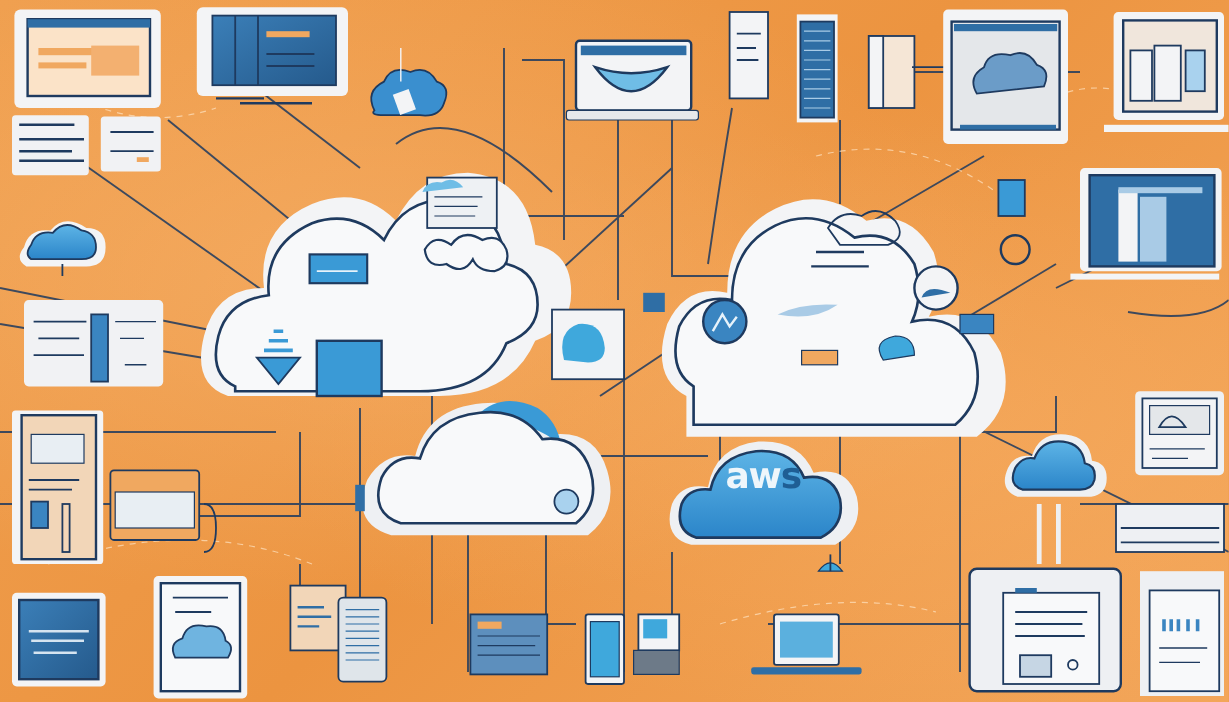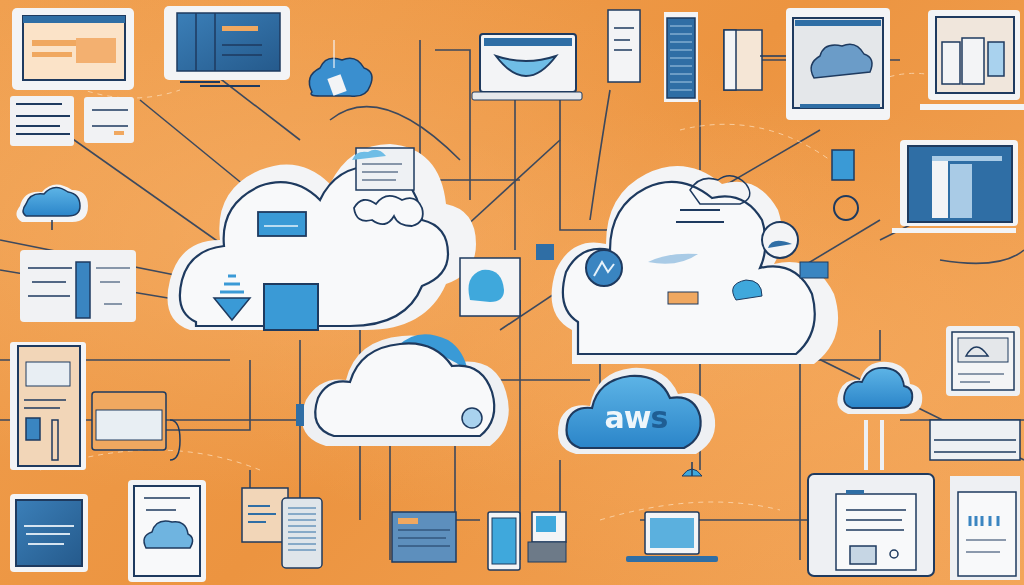--- a/index.html
+++ b/index.html
@@ -3,21 +3,21 @@
   <meta charset="utf-8">
   <style>
     html, body { margin: 0; padding: 0; }
     body { width: 1024px; height: 585px; overflow: hidden; background: #ef9a47; font-family: "Liberation Sans", sans-serif; }
     .scene { position: relative; width: 1024px; height: 585px; overflow: hidden; }
     .bg { position: absolute; inset: 0; background:
       radial-gradient(ellipse at 30% 40%, rgba(255,200,140,0.35), transparent 55%),
       radial-gradient(ellipse at 75% 60%, rgba(255,190,120,0.30), transparent 50%),
       linear-gradient(135deg, #f0a050 0%, #ec9440 50%, #f3a65a 100%); }
     svg.layer { position: absolute; left: 0; top: 0; }
-    .aws-text { position: absolute; left: 592px; top: 400px; width: 88px; text-align: center;
+    .aws-text { position: absolute; left: 592px; top: 380px; width: 88px; text-align: center;
       font-family: "DejaVu Sans", sans-serif; font-weight: bold; font-size: 30px; color: #eef6fb; letter-spacing: -1px; }
     .aws-text .s { color: #1f5e94; }
   </style>
 </head>
 <body>
 
 <div class="scene">
   <div class="bg"></div>
 
   <svg class="layer" width="1024" height="585">

